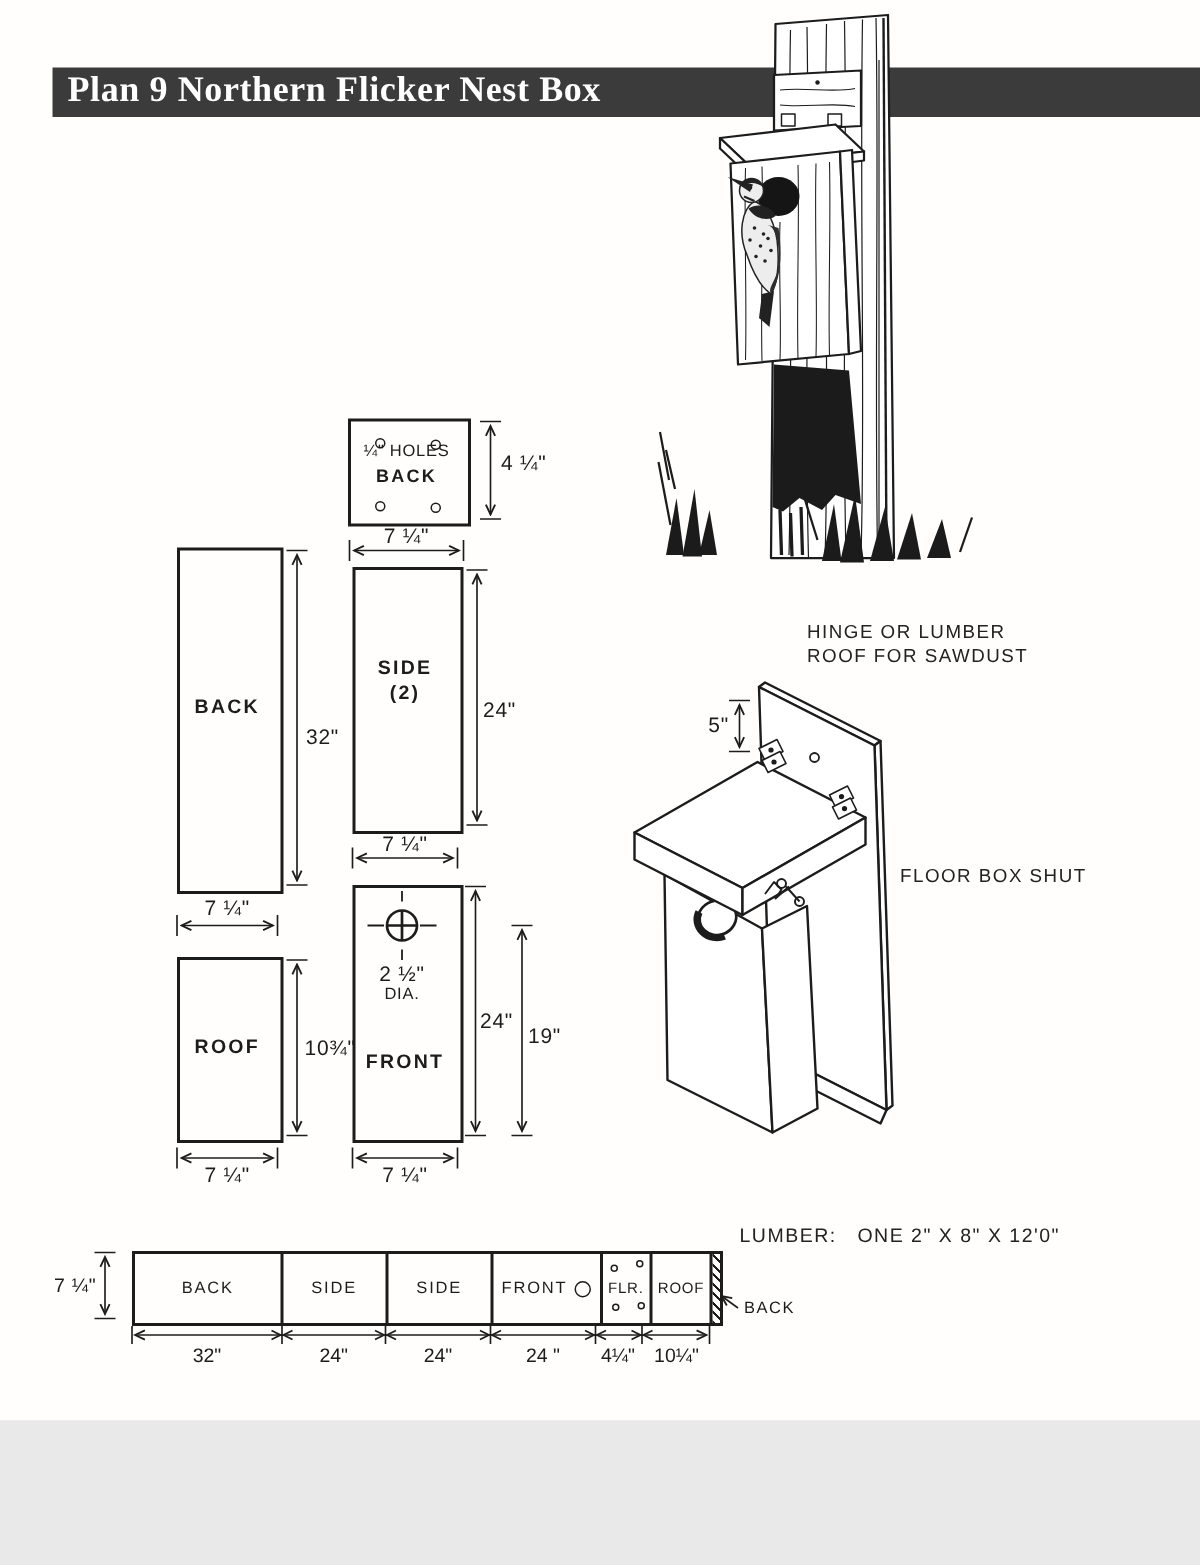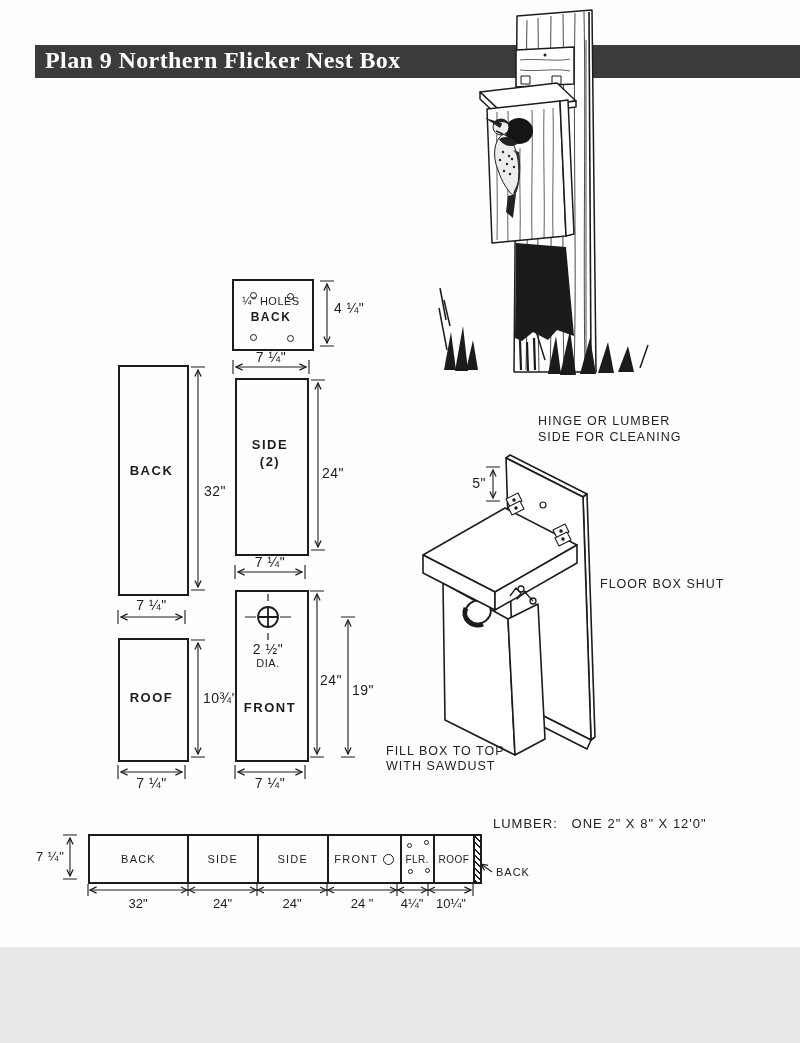--- a/index.html
+++ b/index.html
@@ -279,28 +279,24 @@
 
   <div class="abs txt dim ctr" style="left:238px;top:641px;width:60px;">2 ½"</div>
   <div class="abs txt small ctr" style="left:238px;top:657px;width:60px;">DIA.</div>
   <div class="abs txt plabel" style="left:235px;top:700px;width:70px;">FRONT</div>
   <div class="abs txt dim" style="left:320px;top:672px;">24"</div>
   <div class="abs txt dim" style="left:352px;top:682px;">19"</div>
   <div class="abs txt dim ctr" style="left:235px;top:775px;width:70px;">7 ¼"</div>
 
   <div class="abs txt note" style="left:538px;top:413px;">
     <div>HINGE OR LUMBER</div>
-    <div>SIDE FOR CLEANING</div>
+    <div>ROOF FOR SAWDUST</div>
   </div>
   <div class="abs txt dim" style="left:468px;top:475px;width:18px;text-align:right;">5"</div>
   <div class="abs txt note" style="left:600px;top:576px;">FLOOR BOX SHUT</div>
-  <div class="abs txt note" style="left:386px;top:744px;line-height:15px;">
-    <div>FILL BOX TO TOP</div>
-    <div>WITH SAWDUST</div>
-  </div>
 
   <div class="abs txt note" style="left:493px;top:816px;font-size:13px;white-space:pre;">LUMBER:   ONE 2" X 8" X 12'0"</div>
 
   <div class="abs" id="board">
     <div class="cell" style="width:99px;">
         <span>BACK</span>
       </div>
     <div class="cell" style="width:69px;">
         <span>SIDE</span>
       </div>

